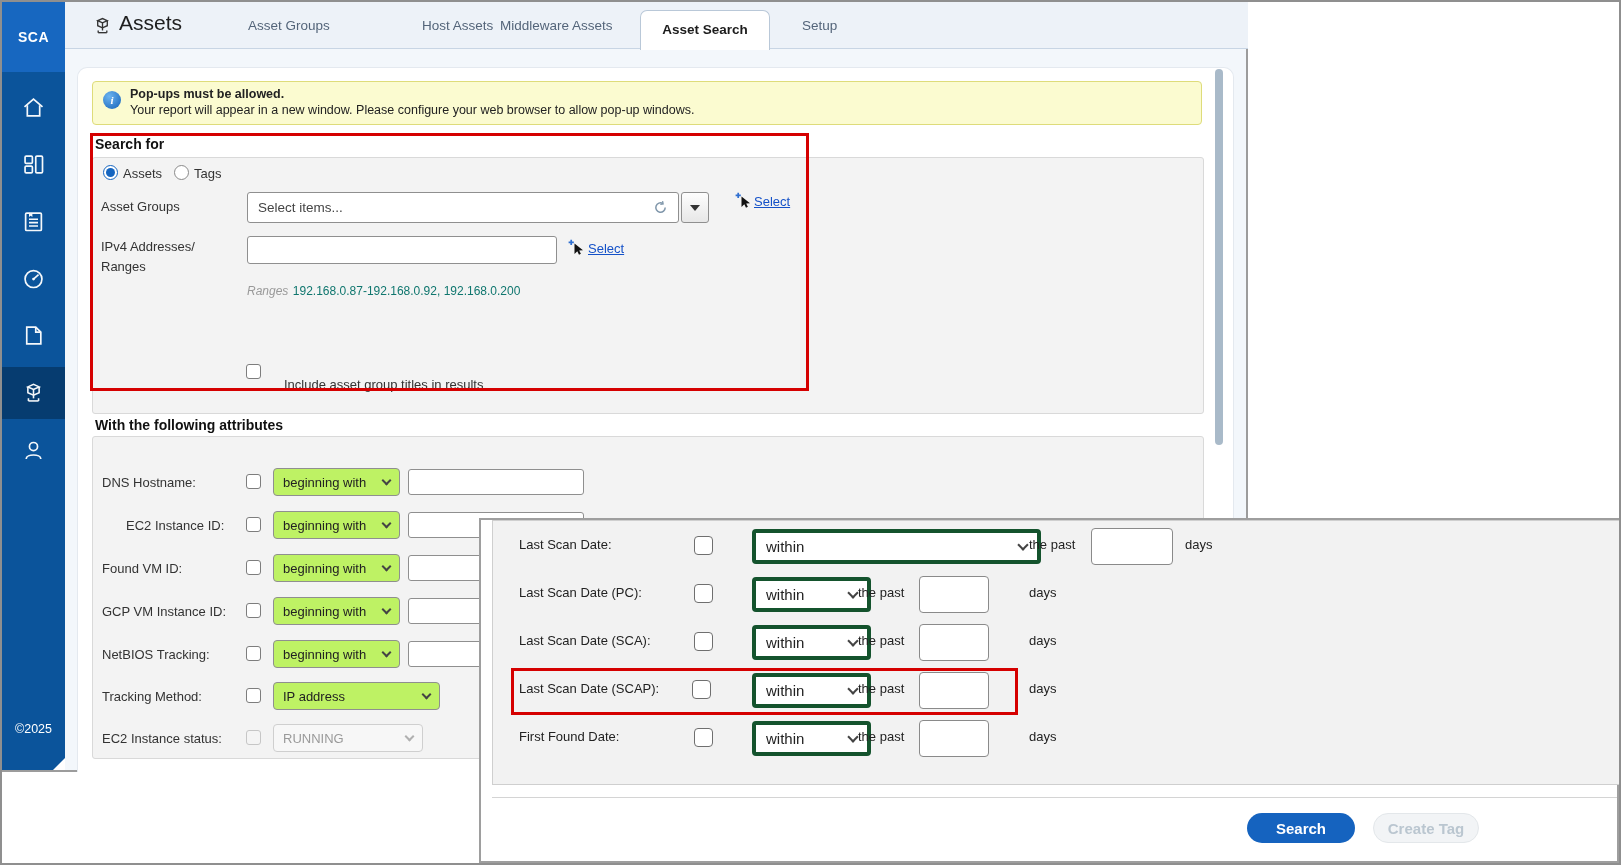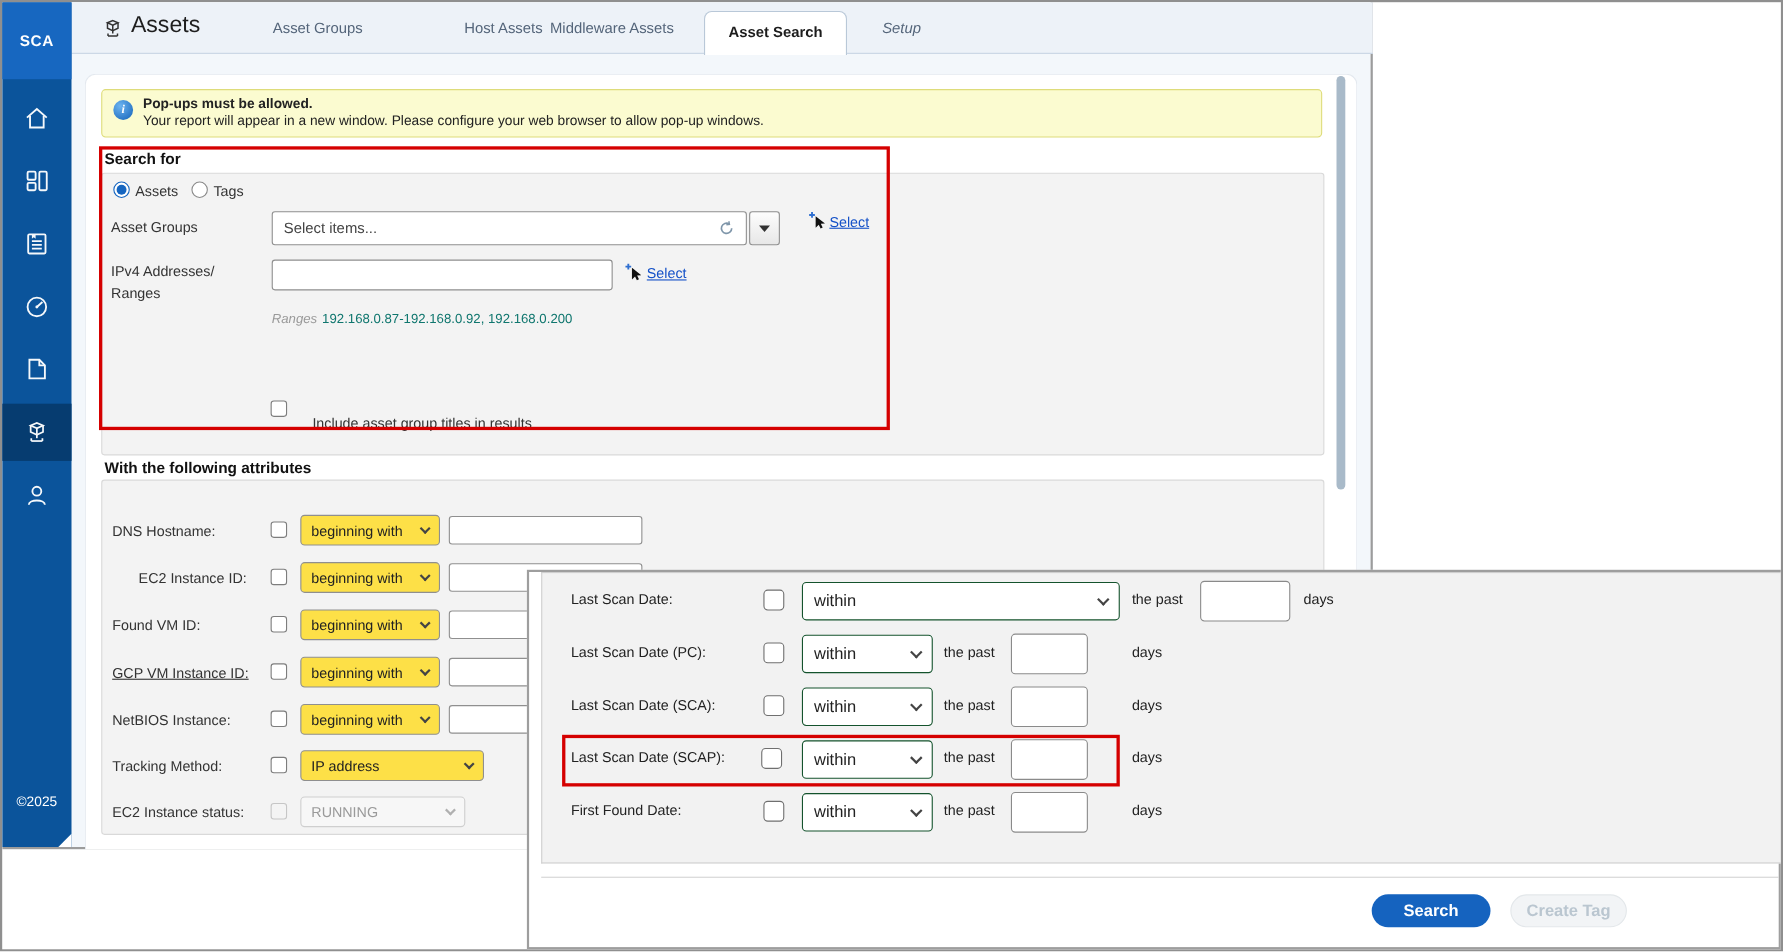--- a/index.html
+++ b/index.html
@@ -38,43 +38,43 @@
   
   .sec-head{position:absolute;font-size:14px;font-weight:bold;color:#111;}
   .gray-box{position:absolute;background:#f3f3f3;border:1px solid #d9d9d9;border-radius:3px;}
   .red-box{position:absolute;border:3px solid #d50000;z-index:40;pointer-events:none;}
   .lbl{position:absolute;font-size:13px;color:#333;white-space:nowrap;}
   .cb{position:absolute;width:15px;height:15px;background:#fff;border:1px solid #7d7d7d;border-radius:3px;cursor:pointer;}
   .cb.dis{border-color:#c6c6c6;background:#f4f4f4;cursor:default;}
   .radio{position:absolute;width:15px;height:15px;border:1px solid #8a8a8a;border-radius:50%;background:#fff;cursor:pointer;}
   .radio.sel{border-color:#1565c0;}
   .radio.sel:after{content:"";position:absolute;left:2px;top:2px;width:9px;height:9px;border-radius:50%;background:#1565c0;}
-  .fsel{position:absolute;background:#fde047;border:1px solid #8f8f8f;border-radius:4px;display:flex;
+  .fsel{position:absolute;background:#bef264;border:1px solid #8f8f8f;border-radius:4px;display:flex;
     align-items:center;justify-content:space-between;padding:0 9px;font-size:13px;color:#222;cursor:pointer;}
   .fsel.dis{border-color:#cfcfcf;color:#9a9a9a;background:#f7f7f7;cursor:default;}
   .chev{width:7px;height:7px;border-right:2px solid #444;border-bottom:2px solid #444;transform:rotate(45deg);margin-top:-4px;flex:none;}
   .fsel.dis .chev{border-color:#b0b0b0;}
   .ti{position:absolute;background:#fff;border:1px solid #8f8f8f;border-radius:3px;outline:none;padding:0 6px;font-size:13px;font-family:"Liberation Sans",sans-serif;}
   .sel-link{position:absolute;font-size:13px;color:#1451c8;text-decoration:underline;cursor:pointer;}
   .example-i{font-style:italic;color:#999;font-size:12px;}
   .example-v{color:#0f766e;font-size:12px;}
   
   #combo{position:absolute;left:245px;top:190px;width:432px;height:31px;background:#fff;border:1px solid #8f8f8f;border-radius:3px;
     display:flex;align-items:center;padding:0 10px;cursor:text;}
   #combo-ph{color:#444;font-size:13.5px;flex:1;}
   #dd-btn{position:absolute;left:679px;top:190px;width:28px;height:31px;background:linear-gradient(#fdfdfd,#e7e7e7);
     border:1px solid #8f8f8f;border-radius:3px;display:flex;align-items:center;justify-content:center;cursor:pointer;}
   .dd-tri{width:0;height:0;border-left:5px solid transparent;border-right:5px solid transparent;border-top:6px solid #333;}
   
   #overlay{position:absolute;left:477px;top:516px;right:0;bottom:0;background:#fff;border:2px solid #9e9e9e;z-index:30;}
   #ov-gray{position:absolute;left:490px;top:518px;right:0;height:265px;background:#f2f2f2;border:1px solid #cfcfcf;border-right:none;z-index:31;}
   .ov-lbl{position:absolute;font-size:13px;color:#222;white-space:nowrap;z-index:32;}
   .ov-cb{position:absolute;width:19px;height:19px;background:#fff;border:1.5px solid #6f6f6f;border-radius:4px;cursor:pointer;z-index:32;}
-  .ov-sel{position:absolute;background:#fff;border:1px solid #14532d;border-radius:4px;display:flex;align-items:center;
-    justify-content:space-between;padding:0 10px;font-size:15px;color:#222;cursor:pointer;z-index:32;}
+  .ov-sel{position:absolute;background:#fff;border:4px solid #14532d;border-radius:4px;display:flex;align-items:center;
+    justify-content:space-between;padding:0 10px;font-size:15px;color:#222;cursor:pointer;z-index:32;margin-left:23px;}
   .ov-sel .chev{width:8px;height:8px;}
   .ov-ti{position:absolute;background:#fff;border:1px solid #8a8a8a;border-radius:4px;outline:none;padding:0 8px;
     font-size:15px;font-family:"Liberation Sans",sans-serif;z-index:32;}
   #ov-divider{position:absolute;left:490px;top:795px;width:1125px;height:1px;background:#d4d4d4;z-index:32;}
   #search-btn{position:absolute;left:1245px;top:811px;width:108px;height:30px;border-radius:15px;background:#1563bf;
     color:#fff;font-size:15px;font-weight:bold;display:flex;align-items:center;justify-content:center;cursor:pointer;z-index:32;}
   #create-tag-btn{position:absolute;left:1371px;top:811px;width:106px;height:30px;border-radius:15px;background:#f2f4f6;
     border:1px solid #e3e7ea;color:#bac6d0;font-size:15px;font-weight:bold;display:flex;align-items:center;justify-content:center;cursor:default;z-index:32;}
   svg{display:block;}
 </style>
@@ -94,21 +94,21 @@
           <path d="M12 14.4 V17.2"></path>
             <path d="M7.5 19.5 H16.5"></path>
             <path d="M7.5 17.2 V19.5 M16.5 17.2 V19.5"></path>
         </svg>
       </span>
       <span id="page-title">Assets</span>
       <span class="tab" style="left:183px;">Asset Groups</span>
       <span class="tab" style="left:315px;margin-left:42px;">Host Assets</span>
       <span class="tab" style="left:435px;">Middleware Assets</span>
       <span id="tab-active">Asset Search</span>
-      <span class="tab" style="left:737px;font-style:italic;">Setup</span>
+      <span class="tab" style="left:737px;">Setup</span>
     </div>
 
     <div id="panel"></div>
     <div id="scroll-thumb"></div>
 
     <div id="sidebar">
       <div id="logo-box">SCA</div>
       <div id="logo-tri"></div>
 
       <span class="side-ic" style="top:92px;">
@@ -238,29 +238,29 @@
     <input class="ti" style="left: 406px; top: 510px; width: 176px; height: 26px;" value="">
 
     <span class="lbl" style="left:100px;top:559px;">Found VM ID:</span>
     <span class="cb" style="left:244px;top:558px;"></span>
     <div class="fsel" style="left:271px;top:552px;width:127px;height:28px;">
         <span>beginning with</span>
         <span class="chev"></span>
       </div>
     <input class="ti" style="left: 406px; top: 553px; width: 176px; height: 26px;" value="">
 
-    <span class="lbl" style="left:100px;top:602px;text-decoration:underline;">GCP VM Instance ID:</span>
+    <span class="lbl" style="left:100px;top:602px;">GCP VM Instance ID:</span>
     <span class="cb" style="left:244px;top:601px;"></span>
     <div class="fsel" style="left:271px;top:595px;width:127px;height:28px;">
         <span>beginning with</span>
         <span class="chev"></span>
       </div>
     <input class="ti" style="left: 406px; top: 596px; width: 176px; height: 26px;" value="">
 
-    <span class="lbl" style="left:100px;top:645px;">NetBIOS Instance:</span>
+    <span class="lbl" style="left:100px;top:645px;">NetBIOS Tracking:</span>
     <span class="cb" style="left:244px;top:644px;"></span>
     <div class="fsel" style="left:271px;top:638px;width:127px;height:28px;">
         <span>beginning with</span>
         <span class="chev"></span>
       </div>
     <input class="ti" style="left: 406px; top: 639px; width: 176px; height: 26px;" value="">
 
     <span class="lbl" style="left:100px;top:687px;">Tracking Method:</span>
     <span class="cb" style="left:244px;top:686px;"></span>
     <div class="fsel" style="left:271px;top:680px;width:167px;height:28px;">

